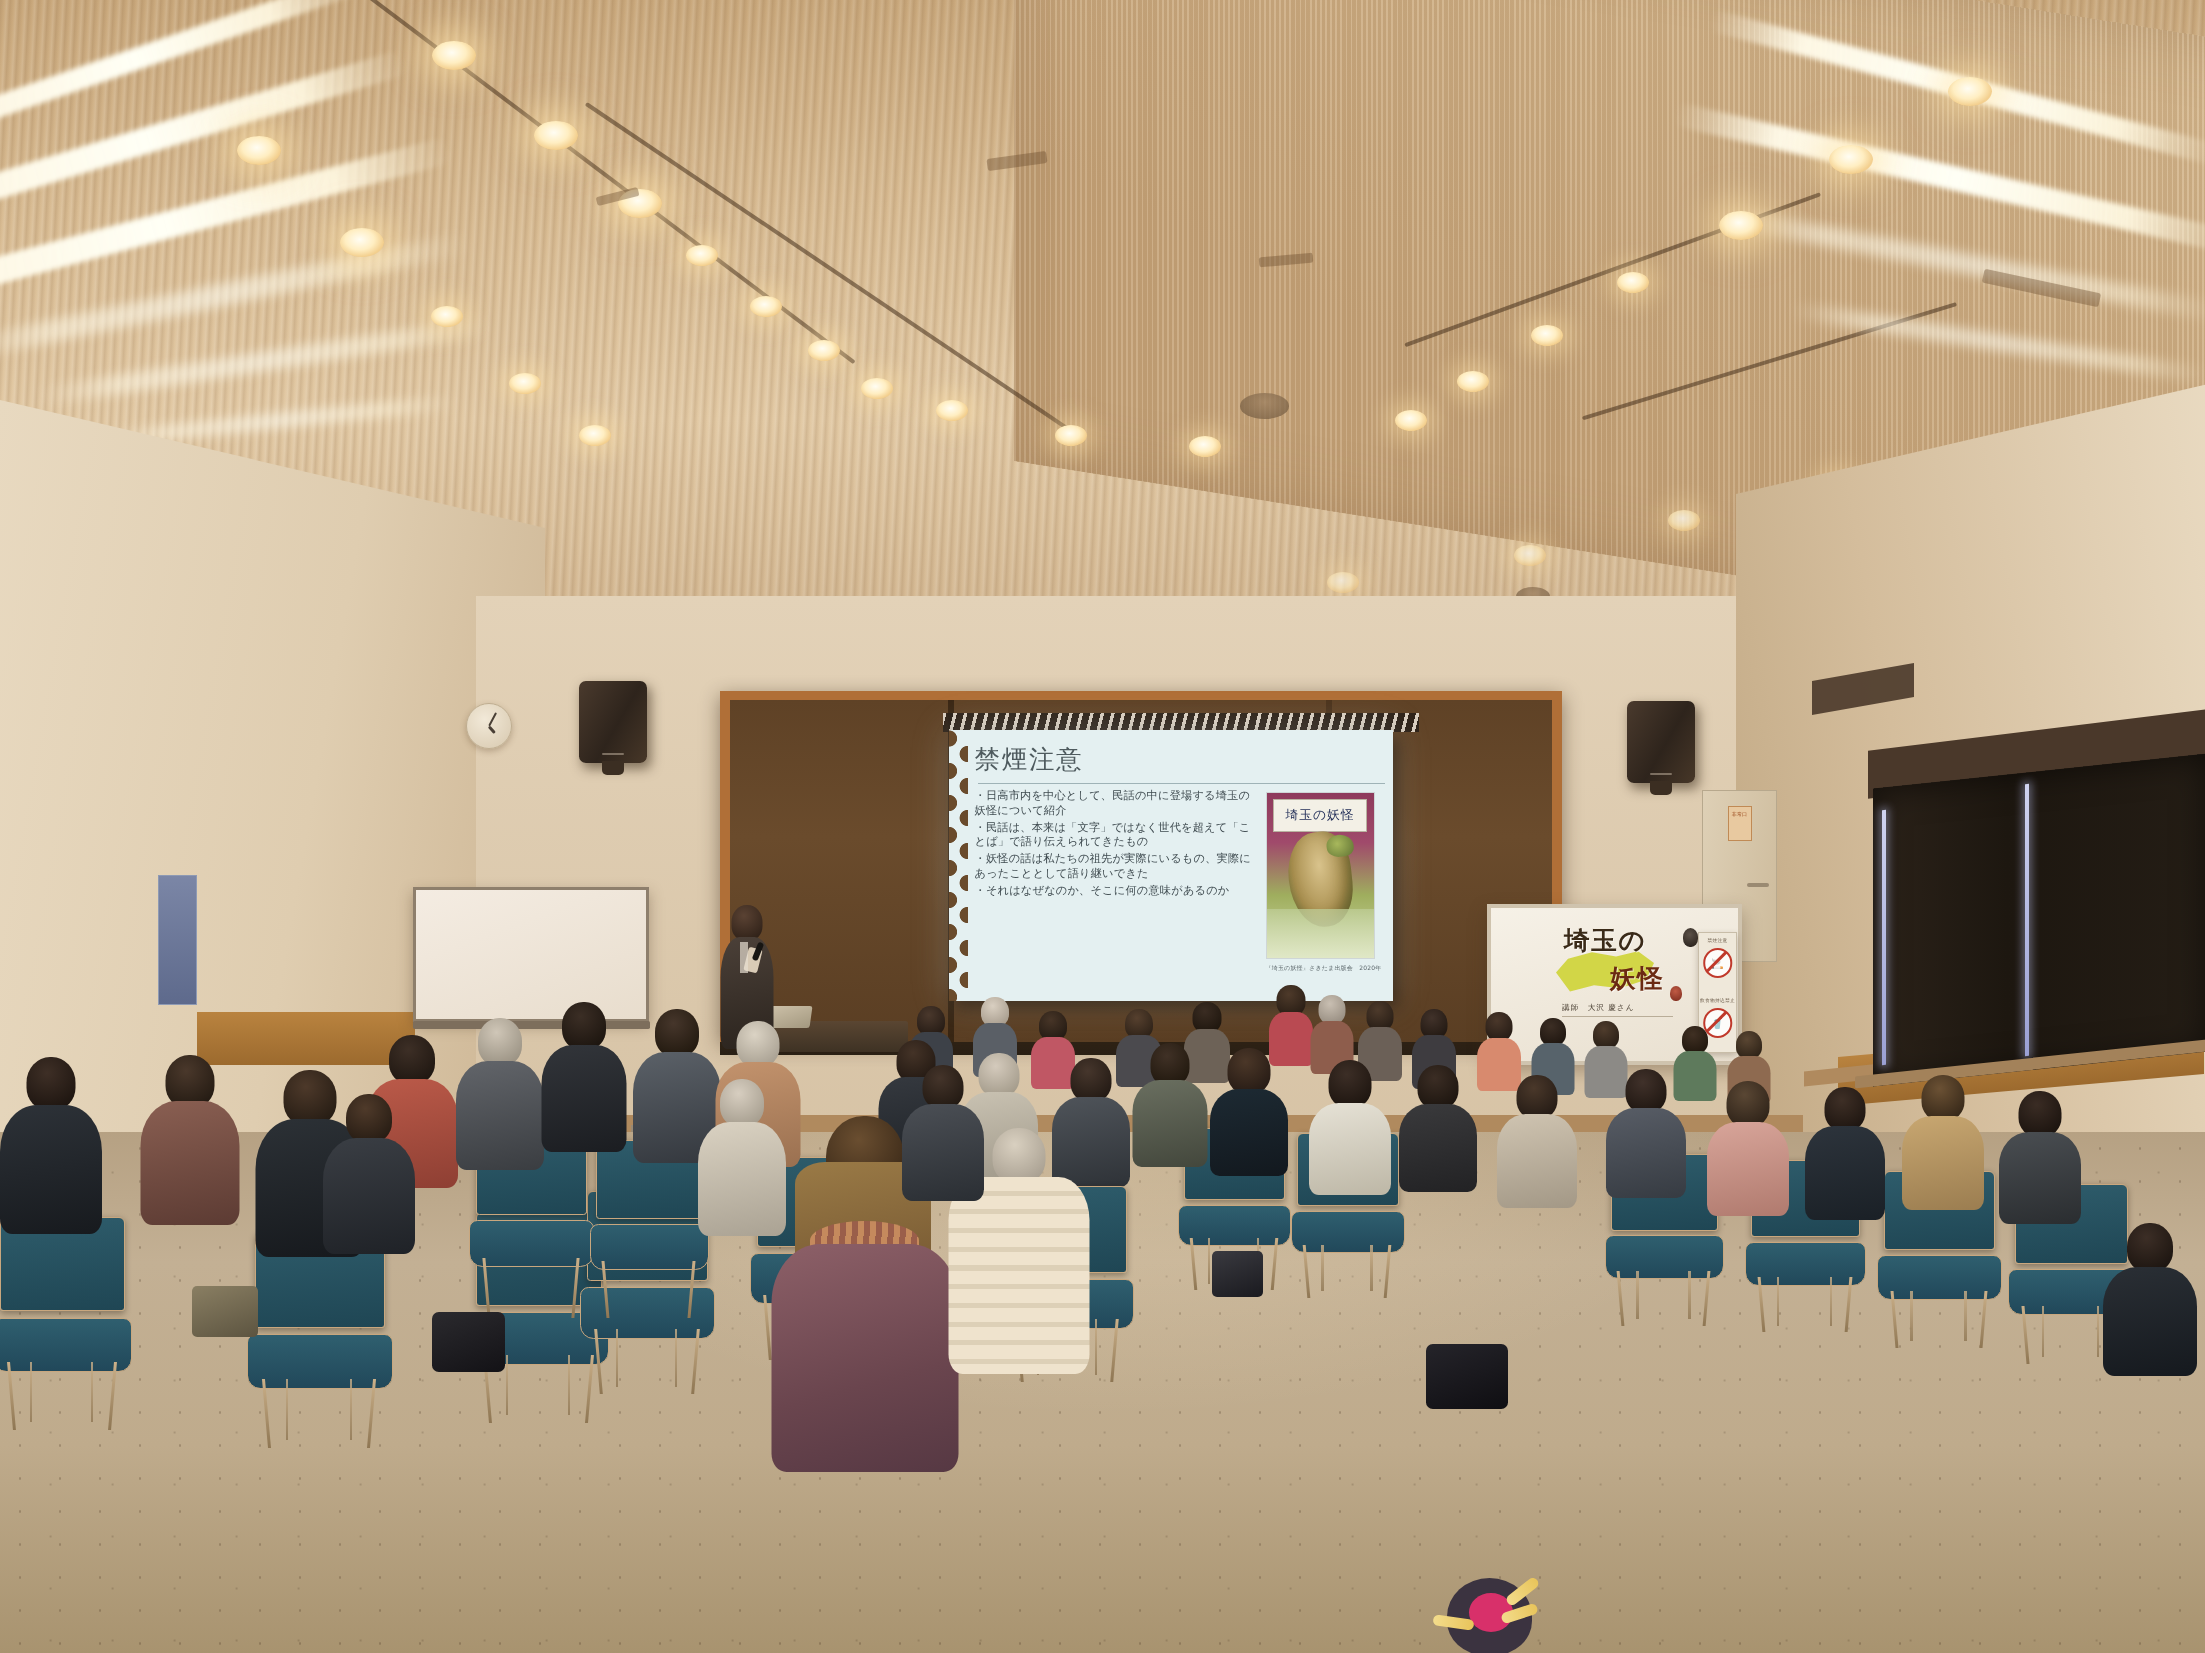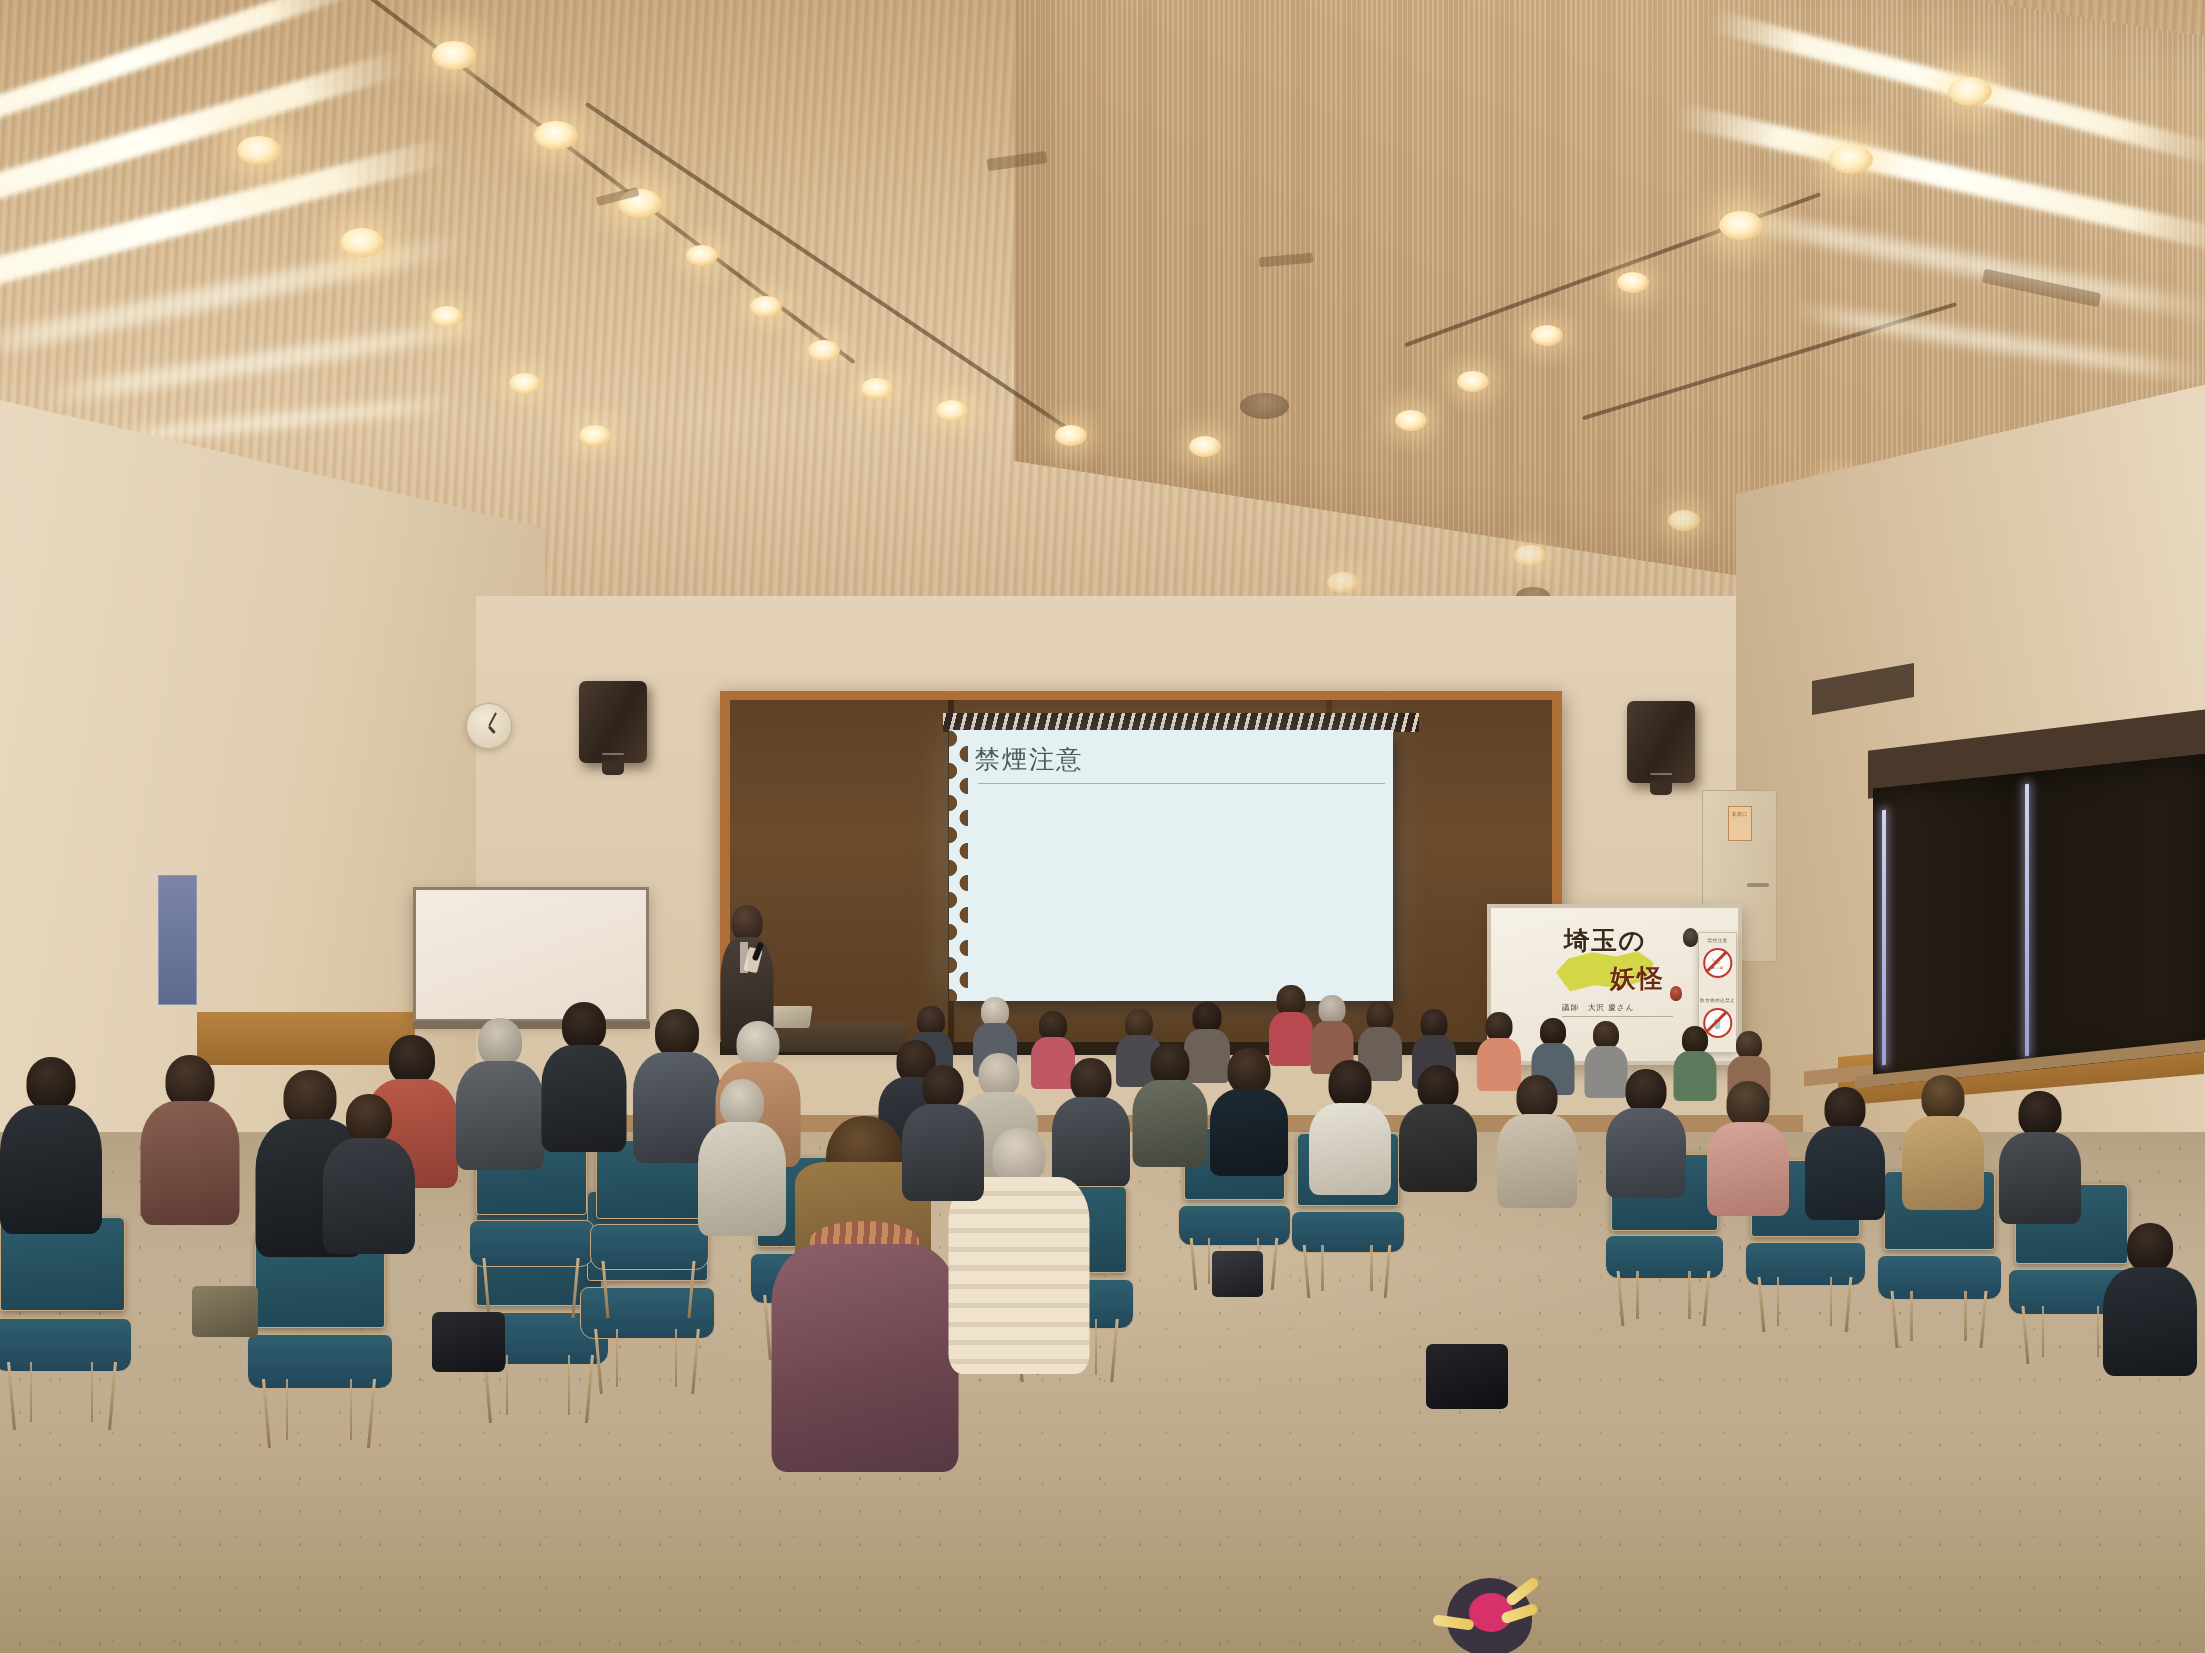--- a/index.html
+++ b/index.html
@@ -534,20 +534,34 @@
 
   <div class="screen-rail"></div>
   <div class="proj-haze"></div>
 
   <div class="slide">
     <div class="slide-tear"></div>
     <div class="slide-body">
       <div class="slide-title">禁煙注意</div>
       <div class="slide-rule"></div>
       <div class="slide-cols">
+        <div class="slide-bullets">
+          <div class="bullet">・日高市内を中心として、民話の中に登場する埼玉の妖怪について紹介</div>
+          <div class="bullet">・民話は、本来は「文字」ではなく世代を超えて「ことば」で語り伝えられてきたもの</div>
+          <div class="bullet">・妖怪の話は私たちの祖先が実際にいるもの、実際にあったこととして語り継いできた</div>
+          <div class="bullet">・それはなぜなのか、そこに何の意味があるのか</div>
+        </div>
+        <div class="book-col">
+          <div class="book-cover">
+            <div class="book-title-box">埼玉の妖怪</div>
+            <div class="book-creature"></div>
+            <div class="book-ground"></div>
+          </div>
+          <div class="book-caption">『埼玉の妖怪』さきたま出版会　2020年</div>
+        </div>
       </div>
     </div>
   </div>
 
   <div class="av-table"></div>
   <div class="laptop"></div>
 
   <div class="person" style="left:720px;top:905px;width:53px;height:145px;">
     <div class="head" style="width:31px;height:36px;background:radial-gradient(circle at 40% 30%,#5a4233,#261a12);"></div>
     <div class="body" style="top:32px;width:53px;height:112px;background:linear-gradient(170deg,#4b4038,#2b241e);"></div>

